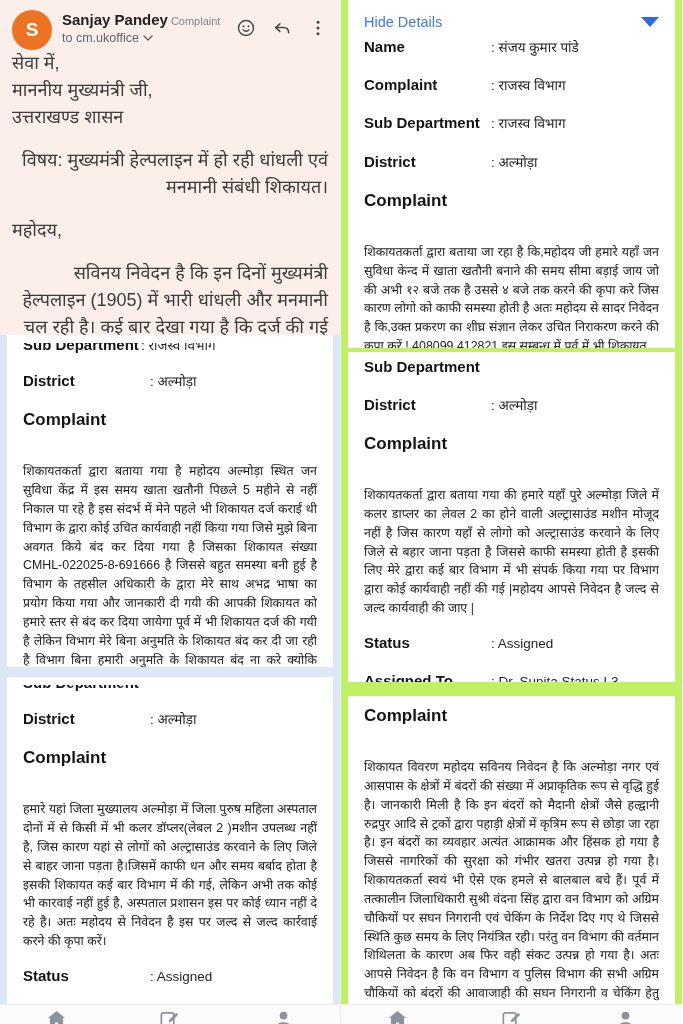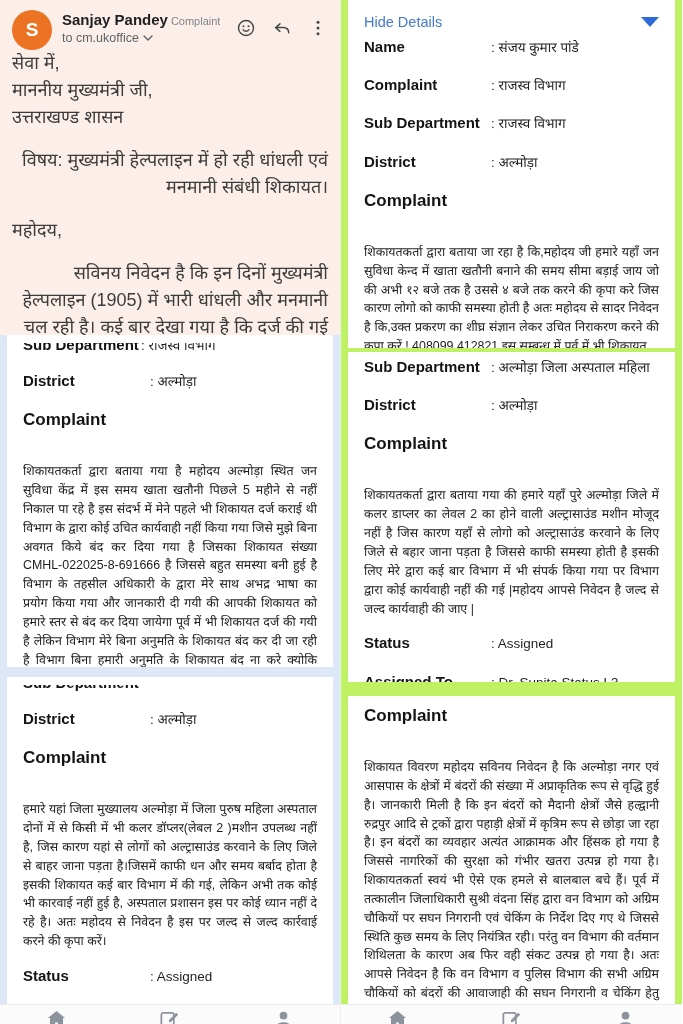--- a/index.html
+++ b/index.html
@@ -218,21 +218,20 @@
       <div class="c-head">Complaint</div>
       <p class="c-text">शिकायतकर्ता द्वारा बताया जा रहा है कि,महोदय जी हमारे यहाँ जन सुविधा केन्द में खाता खतौनी बनाने की समय सीमा बड़ाई जाय जो की अभी १२ बजे तक है उससे ४ बजे तक करने की कृपा करे जिस कारण लोगो को काफी समस्या होती है अतः महोदय से सादर निवेदन है कि,उक्त प्रकरण का शीघ्र संज्ञान लेकर उचित निराकरण करने की कृपा करें ! 408099,412821 इस सम्बन्ध में पूर्व में भी शिकायत</p>
       <div class="faded-clip">
         <p class="c-text">दर्ज की थी परन्तु विभाग द्वार ये बिना कार्यवाही के शिकायत को</p>
       </div>
     </div>
 
     <div class="shot s2">
       <div class="row">
         <span class="lbl">Sub Department</span>
-        <span class="val">: अल्मोड़ा जिला अस्पताल महिला</span>
       </div>
       <div class="row">
         <span class="lbl">District</span>
         <span class="val">: अल्मोड़ा</span>
       </div>
       <div class="c-head">Complaint</div>
       <p class="c-text" style="margin-bottom:16px;">शिकायतकर्ता द्वारा बताया गया की हमारे यहाँ पुरे अल्मोड़ा जिले में कलर डाप्लर का लेवल 2 का होने वाली अल्ट्रासाउंड मशीन मोजूद नहीं है जिस कारण यहाँ से लोगो को अल्ट्रासाउंड करवाने के लिए जिले से बहार जाना पड़ता है जिससे काफी समस्या होती है इसकी लिए मेरे द्वारा कई बार विभाग में भी संपर्क किया गया पर विभाग द्वारा कोई कार्यवाही नहीं की गई  |महोदय आपसे निवेदन है जल्द से जल्द कार्यवाही की जाए |</p>
       <div class="row">
         <span class="lbl">Status</span>
         <span class="val">: Assigned</span>

